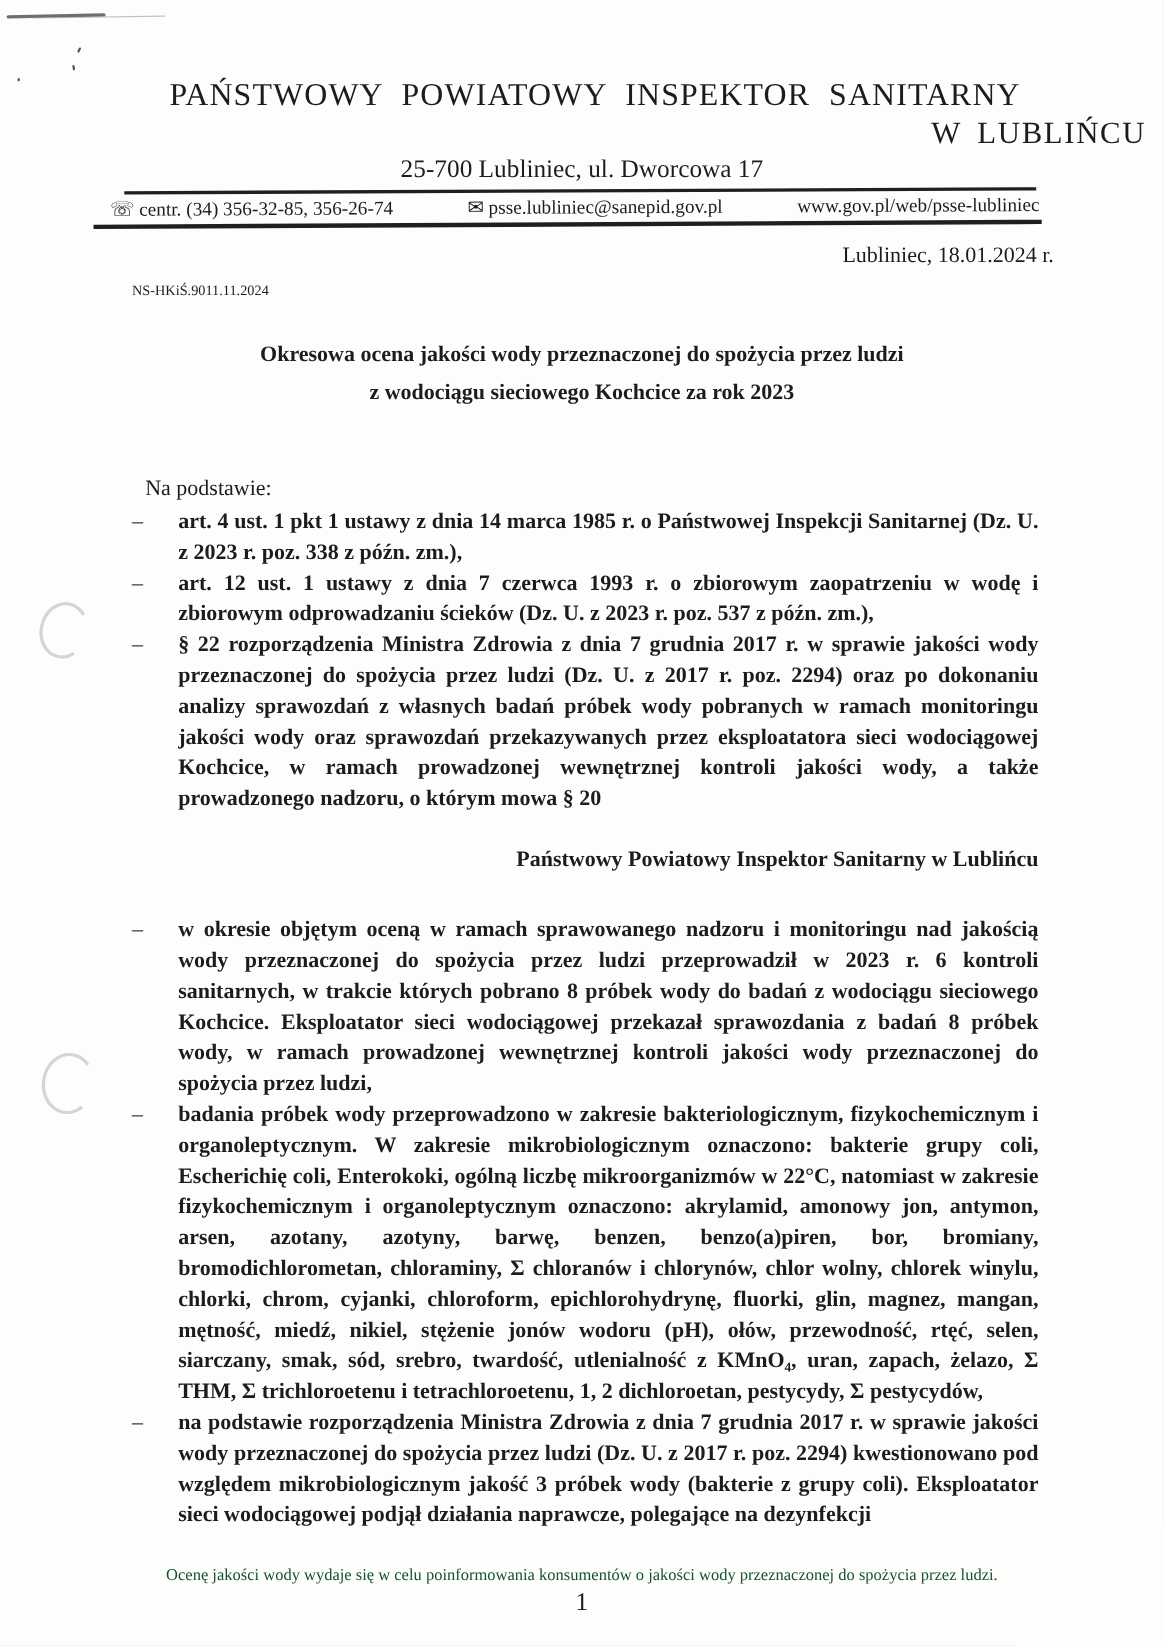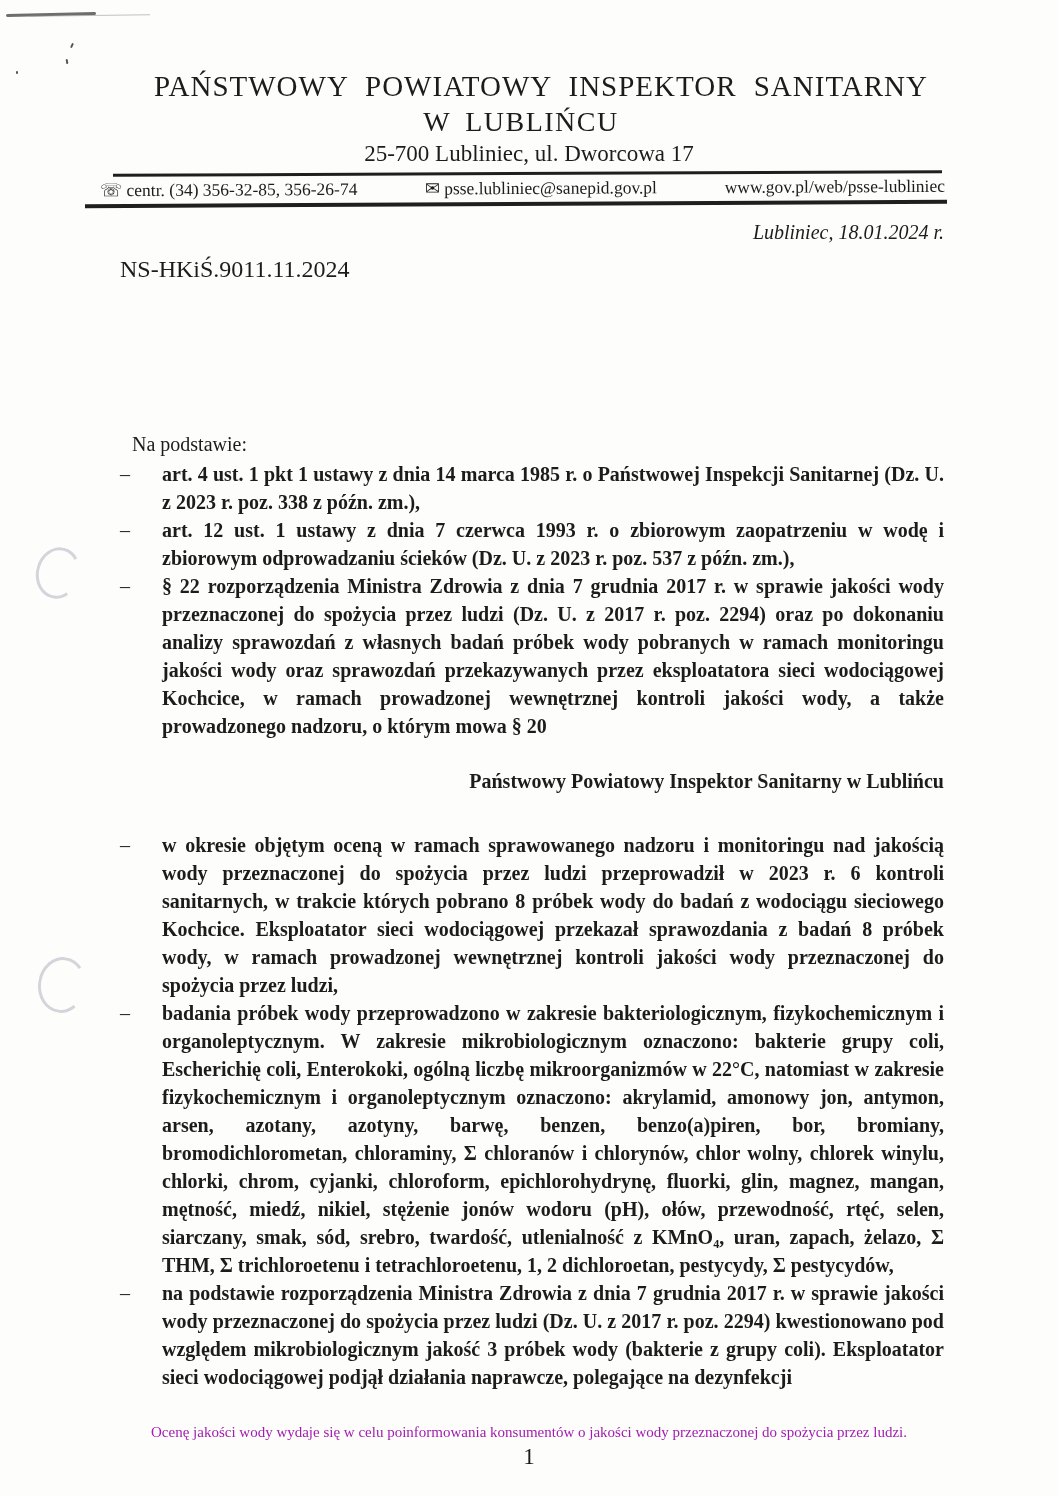--- a/index.html
+++ b/index.html
@@ -19,45 +19,45 @@
   .speck{background:#555;width:2px;height:5px;border-radius:1px;}
   .s1{left:71px;top:43px;transform:rotate(25deg);}
   .s2{left:66px;top:59px;transform:rotate(-10deg);}
   .s3{left:16px;top:71px;height:3px;}
   .crescent{border:3px solid #d4d4da;border-right-color:transparent;border-radius:50%;}
   .c1{left:36px;top:547px;width:38px;height:46px;transform:rotate(14deg);}
   .c2{left:38px;top:957px;width:42px;height:50px;transform:rotate(8deg);}
   
   .org1{position:absolute;top:70px;left:0;right:0;text-align:center;
         font-size:29px;letter-spacing:1px;word-spacing:9px;white-space:nowrap;padding-left:24px;}
-  .org2{position:absolute;top:106px;left:0;right:16px;text-align:center;
+  .org2{position:absolute;top:106px;left:0;right:16px;text-align:right;
         font-size:28px;letter-spacing:1.5px;word-spacing:6px;}
   .addr{position:absolute;top:141px;left:0;right:0;text-align:center;font-size:23px;}
   .rule{position:absolute;background:#1f1f1f;}
   .rule1{top:172px;left:113px;width:829px;height:3px;transform:rotate(-.25deg);}
   .rule2{top:202px;left:85px;width:862px;height:4px;transform:rotate(-.3deg);}
   .contact{position:absolute;top:177px;left:100px;width:845px;
            display:flex;justify-content:space-between;align-items:center;
            font-size:17.5px;transform:rotate(-.3deg);white-space:nowrap;}
   .contact .glyph{font-size:18px;margin-right:4px;}
   
-  .dateline{position:absolute;top:221px;right:114px;font-size:20px;font-style:italic;}
-  .refline{position:absolute;top:256px;left:120px;font-size:24px;}
+  .dateline{position:absolute;top:221px;right:100px;font-size:20px;}
+  .refline{position:absolute;top:256px;left:120px;font-size:13px;}
   .doc-title{position:absolute;top:305px;left:0;right:0;text-align:center;
              font-weight:bold;font-size:20px;line-height:35px;}
   
   .body{position:absolute;top:430px;left:120px;width:824px;
         font-size:20px;line-height:28px;}
   .intro{margin:0 0 2px 12px;}
   .li{display:flex;align-items:flex-start;}
   .li .marker{flex:0 0 42px;}
   .li .li-text{flex:1;text-align:justify;text-justify:inter-word;font-weight:bold;}
   .authority{text-align:right;font-weight:bold;margin:27px 0 36px 0;}
   
-  .footnote{position:absolute;top:1424px;left:0;right:0;text-align:center;font-size:15px;color:#a21caf;}
+  .footnote{position:absolute;top:1424px;left:0;right:0;text-align:center;font-size:15px;color:#14532d;}
   .pagenum{position:absolute;top:1444px;left:0;right:0;text-align:center;font-size:23px;}
 </style>
 </head>
 <body>
 
 <div class="page">
 
   <div class="artifact a-topline"></div>
   <div class="artifact a-topline2"></div>
   <div class="artifact speck s1"></div>
@@ -73,20 +73,24 @@
   <div class="contact">
     <span class="contact-item"><span class="glyph">☏</span><span>centr. (34) 356-32-85, 356-26-74</span></span>
     <span class="contact-item"><span class="glyph">✉</span><span>psse.lubliniec@sanepid.gov.pl</span></span>
     <span class="contact-item">www.gov.pl/web/psse-lubliniec</span>
   </div>
   <div class="rule rule2"></div>
 
   <div class="dateline">Lubliniec, 18.01.2024 r.</div>
   <div class="refline">NS-HKiŚ.9011.11.2024</div>
 
+  <div class="doc-title">
+    <div>Okresowa ocena jakości wody przeznaczonej do spożycia przez ludzi</div>
+    <div>z wodociągu sieciowego Kochcice za rok 2023</div>
+  </div>
 
   <div class="body">
     <div class="intro">Na podstawie:</div>
 
     <div class="li">
       <span class="marker">–</span>
       <div class="li-text">art. 4 ust. 1 pkt 1 ustawy z dnia 14 marca 1985 r. o Państwowej Inspekcji Sanitarnej (Dz. U. z 2023 r. poz. 338 z późn. zm.),</div>
     </div>
     <div class="li">
       <span class="marker">–</span>

